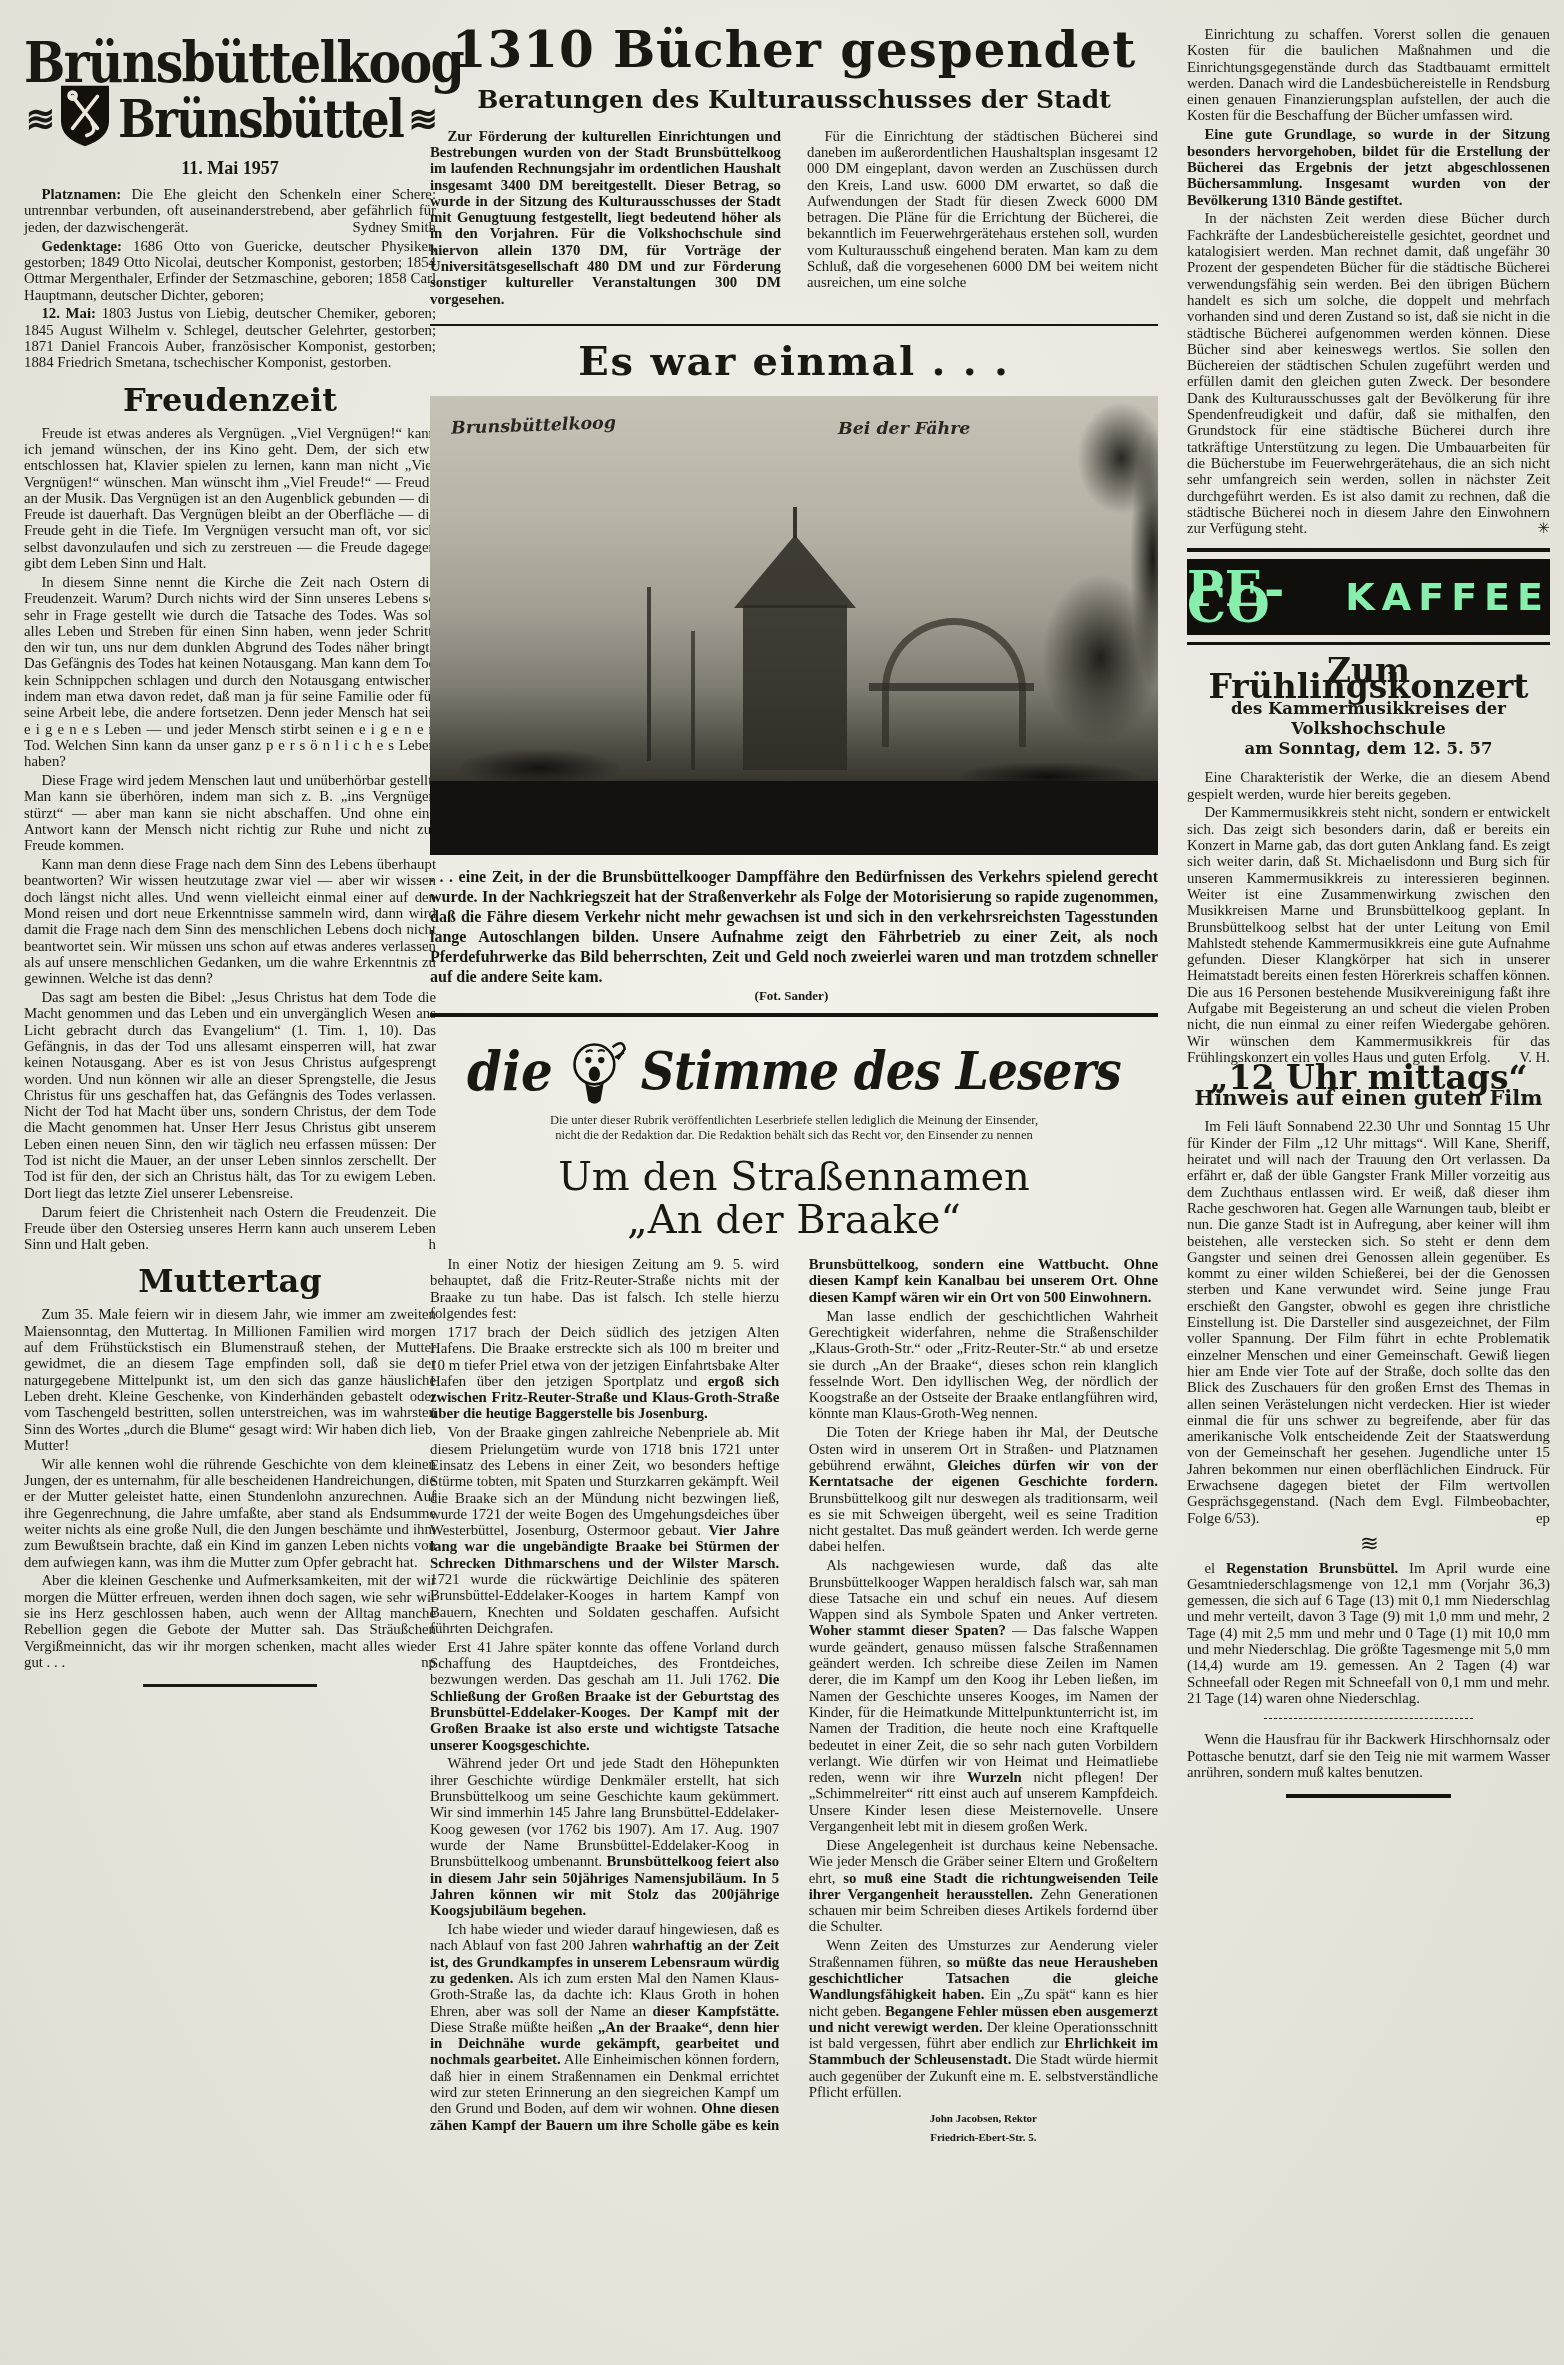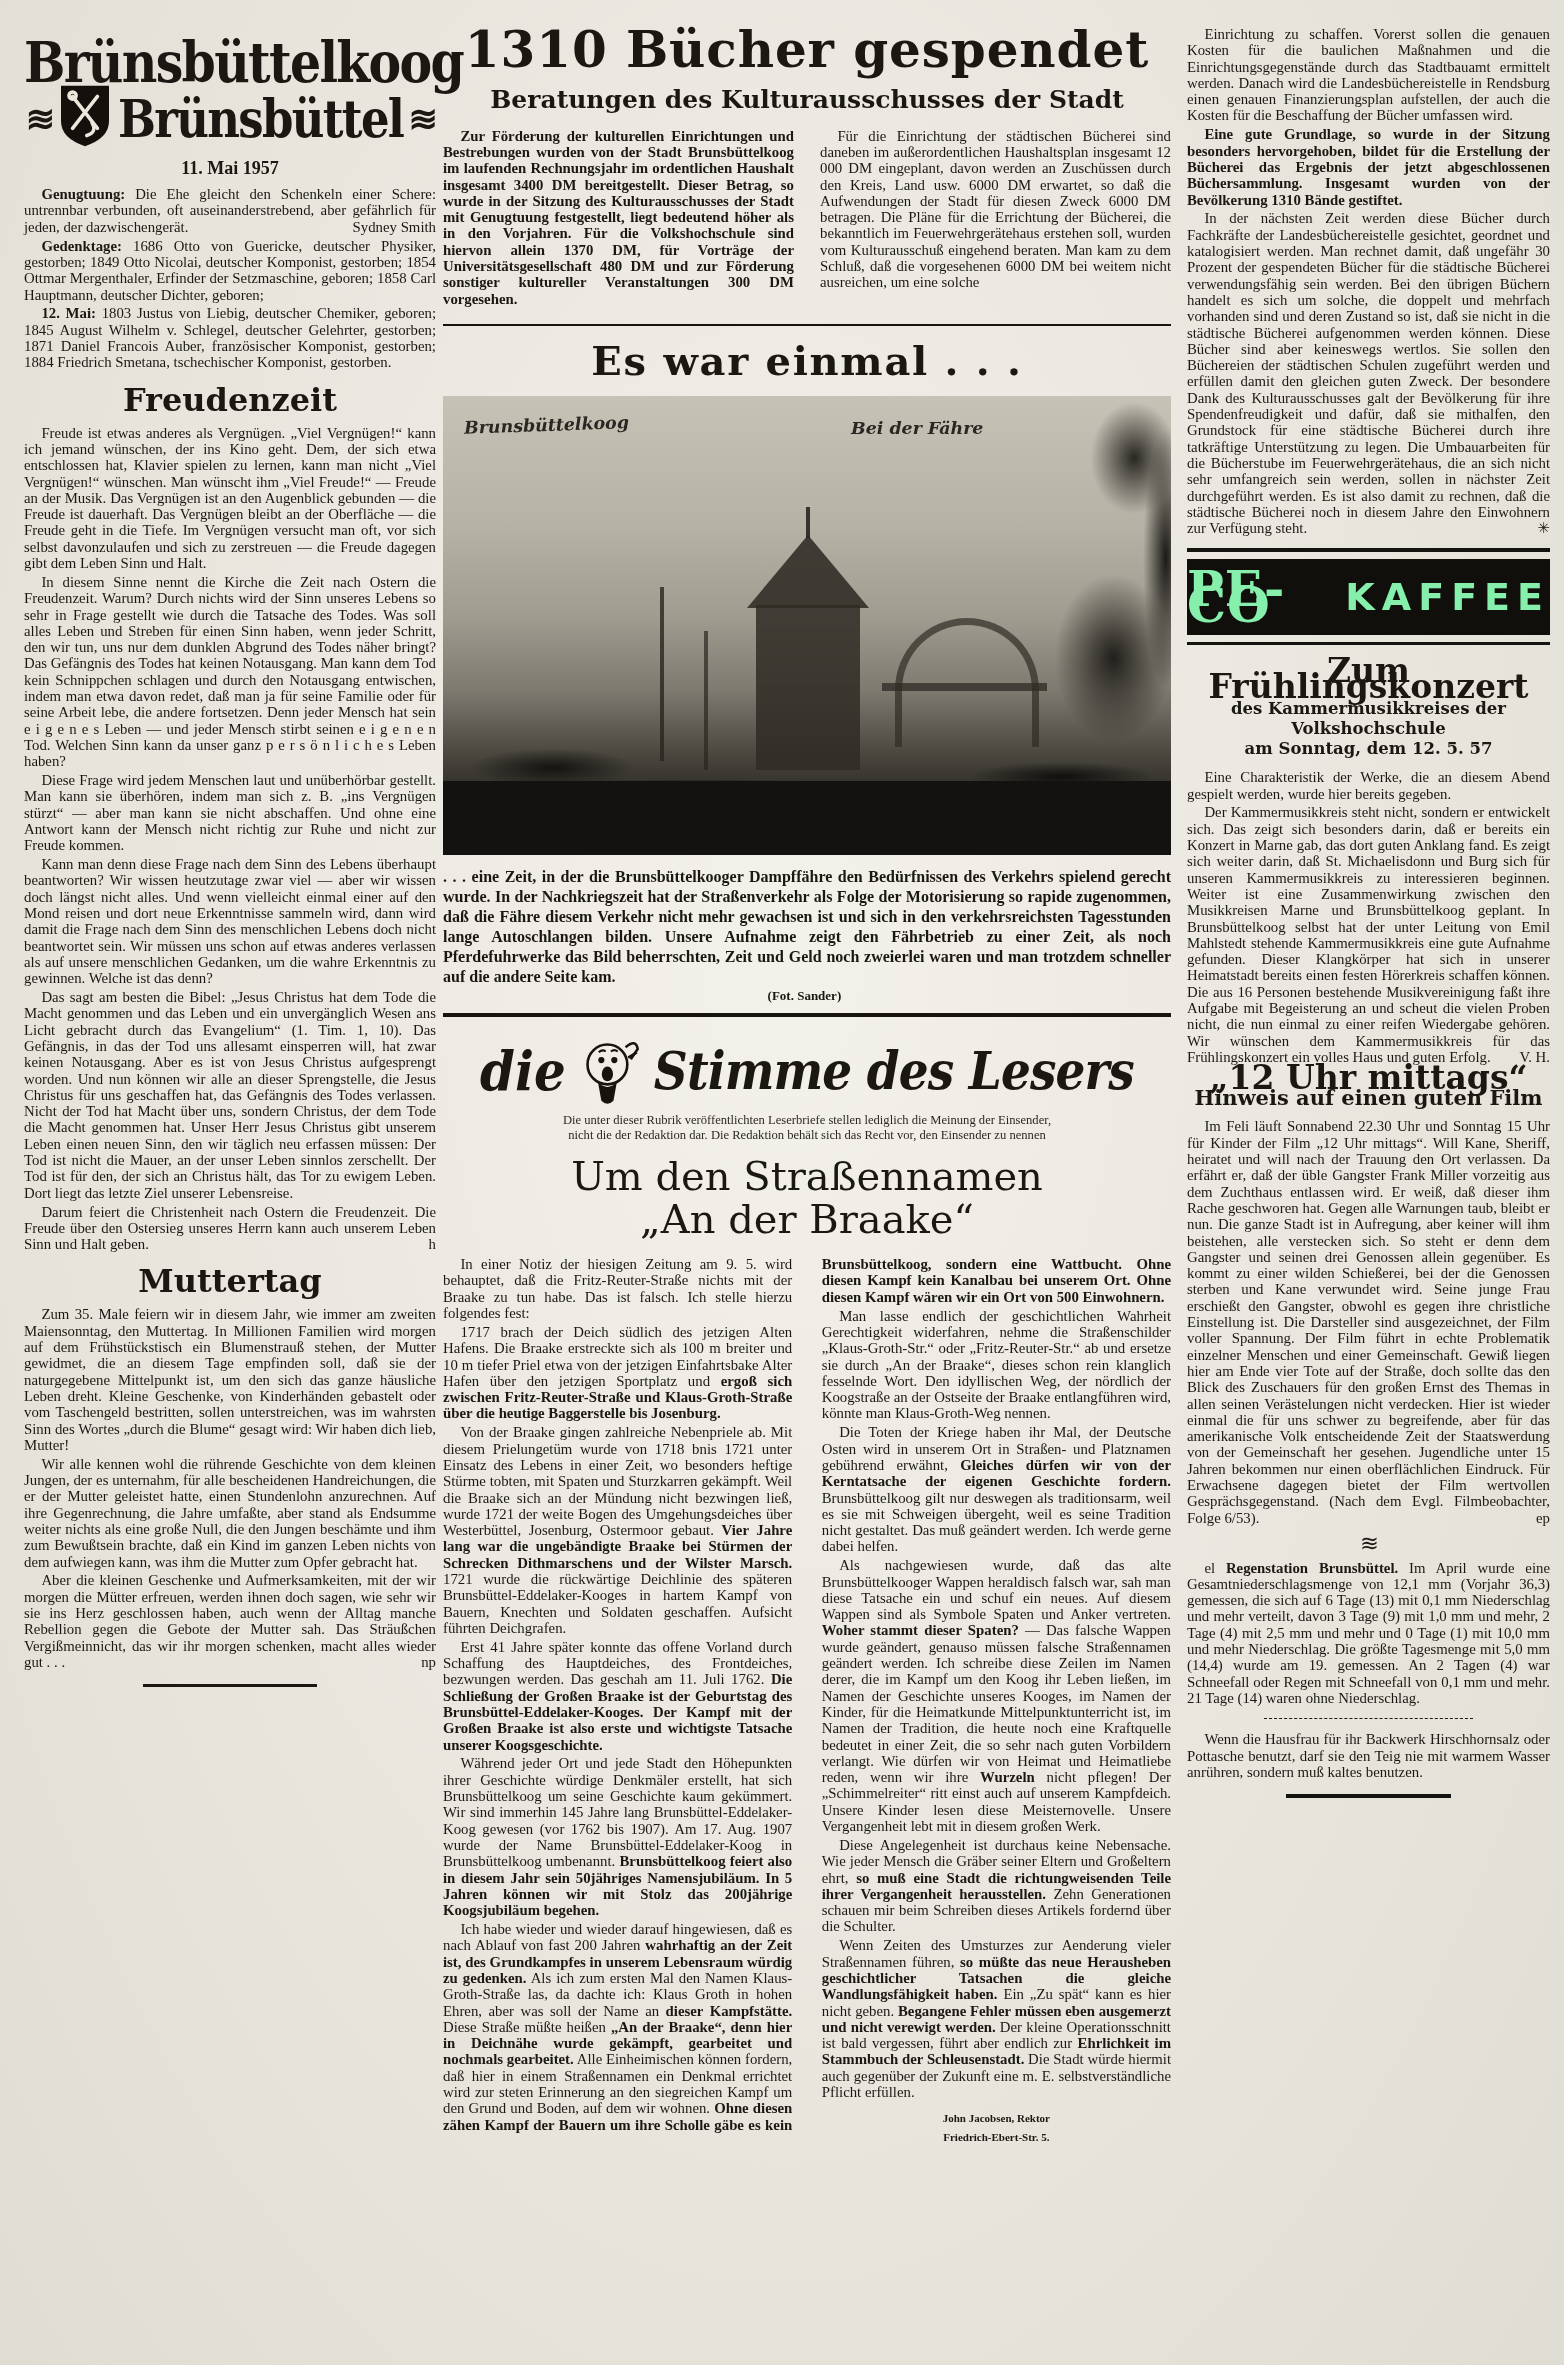--- a/index.html
+++ b/index.html
@@ -1,21 +1,21 @@
 <!DOCTYPE html>
 <html lang="de" style="font-size:14px"><head>
 <meta charset="utf-8">
 <style>
   html,body{margin:0;padding:0;}
   body{width:1564px;height:2366px;background:#d8d4c8;font-family:"Liberation Serif",serif;}
   .page{position:relative;width:1564px;height:2366px;background:#edeae0;color:#1b1813;overflow:hidden;
         background-image:radial-gradient(ellipse at 50% 40%, rgba(255,255,255,.35), rgba(0,0,0,.06));}
   .col{position:absolute;top:0;}
   .col-left{left:24px;width:412px;padding-top:37px;}
-  .col-mid{left:443px;width:728px;padding-top:24px;}
+  .col-mid{left:430px;width:728px;padding-top:24px;}
   .col-right{left:1187px;width:363px;padding-top:26px;}
 
   .body-text{font-size:14.8px;line-height:16.3px;text-align:justify;hyphens:auto;}
   .para{margin:0 0 2.6px 0;text-indent:17.4px;}
   .para b{font-weight:bold;}
   .sig-right{float:right;text-indent:0;padding-left:8.7px;}
 
   
   .masthead{text-align:center;margin-bottom:5.2px;}
   .mast-line1{font-family:"DejaVu Serif",serif;font-weight:bold;font-size:49px;line-height:50px;letter-spacing:-1.7px;transform:scaleY(1.15);}
@@ -107,21 +107,21 @@
             <circle cx="16" cy="13" r="4"></circle>
           </g>
         </svg>
         <span class="word">Brünsbüttel</span>
         <span class="flourish">≋</span>
       </div>
     </div>
     <div class="mast-date">11. Mai 1957</div>
 
     <div>
-        <p class="para"><b>Genugtuung: </b><span>Die Ehe gleicht den Schenkeln einer Schere: untrennbar verbunden, oft auseinanderstrebend, aber gefährlich für jeden, der dazwischengerät.</span><span class="sig-right">Sydney Smith</span></p>
+        <p class="para"><b>Platznamen: </b><span>Die Ehe gleicht den Schenkeln einer Schere: untrennbar verbunden, oft auseinanderstrebend, aber gefährlich für jeden, der dazwischengerät.</span><span class="sig-right">Sydney Smith</span></p>
         <p class="para"><b>Gedenktage: </b><span>1686 Otto von Guericke, deutscher Physiker, gestorben; 1849 Otto Nicolai, deutscher Komponist, gestorben; 1854 Ottmar Mergenthaler, Erfinder der Setzmaschine, geboren; 1858 Carl Hauptmann, deutscher Dichter, geboren;</span></p>
         <p class="para"><b>12. Mai: </b><span>1803 Justus von Liebig, deutscher Chemiker, geboren; 1845 August Wilhelm v. Schlegel, deutscher Gelehrter, gestorben; 1871 Daniel Francois Auber, französischer Komponist, gestorben; 1884 Friedrich Smetana, tschechischer Komponist, gestorben.</span></p>
       </div>
 
     <h2 class="sec-head">Freudenzeit</h2>
     <div>
         <p class="para"><span>Freude ist etwas anderes als Vergnügen. „Viel Vergnügen!“ kann ich jemand wünschen, der ins Kino geht. Dem, der sich etwa entschlossen hat, Klavier spielen zu lernen, kann man nicht „Viel Vergnügen!“ wünschen. Man wünscht ihm „Viel Freude!“ — Freude an der Musik. Das Vergnügen ist an den Augenblick gebunden — die Freude ist dauerhaft. Das Vergnügen bleibt an der Oberfläche — die Freude geht in die Tiefe. Im Vergnügen versucht man oft, vor sich selbst davonzulaufen und sich zu zerstreuen — die Freude dagegen gibt dem Leben Sinn und Halt.</span></p>
         <p class="para"><span>In diesem Sinne nennt die Kirche die Zeit nach Ostern die Freudenzeit. Warum? Durch nichts wird der Sinn unseres Lebens so sehr in Frage gestellt wie durch die Tatsache des Todes. Was soll alles Leben und Streben für einen Sinn haben, wenn jeder Schritt, den wir tun, uns nur dem dunklen Abgrund des Todes näher bringt? Das Gefängnis des Todes hat keinen Notausgang. Man kann dem Tod kein Schnippchen schlagen und durch den Notausgang entwischen, indem man etwa davon redet, daß man ja für seine Familie oder für seine Arbeit lebe, die andere fortsetzen. Denn jeder Mensch hat sein e i g e n e s Leben — und jeder Mensch stirbt seinen e i g e n e n Tod. Welchen Sinn kann da unser ganz p e r s ö n l i c h e s Leben haben?</span></p>
         <p class="para"><span>Diese Frage wird jedem Menschen laut und unüberhörbar gestellt. Man kann sie überhören, indem man sich z. B. „ins Vergnügen stürzt“ — aber man kann sie nicht abschaffen. Und ohne eine Antwort kann der Mensch nicht richtig zur Ruhe und nicht zur Freude kommen.</span></p>
         <p class="para"><span>Kann man denn diese Frage nach dem Sinn des Lebens überhaupt beantworten? Wir wissen heutzutage zwar viel — aber wir wissen doch längst nicht alles. Und wenn vielleicht einmal einer auf den Mond reisen und dort neue Erkenntnisse sammeln wird, dann wird damit die Frage nach dem Sinn des menschlichen Lebens doch nicht beantwortet sein. Wir müssen uns schon auf etwas anderes verlassen als auf unsere menschlichen Gedanken, um die wahre Erkenntnis zu gewinnen. Welche ist das denn?</span></p>

